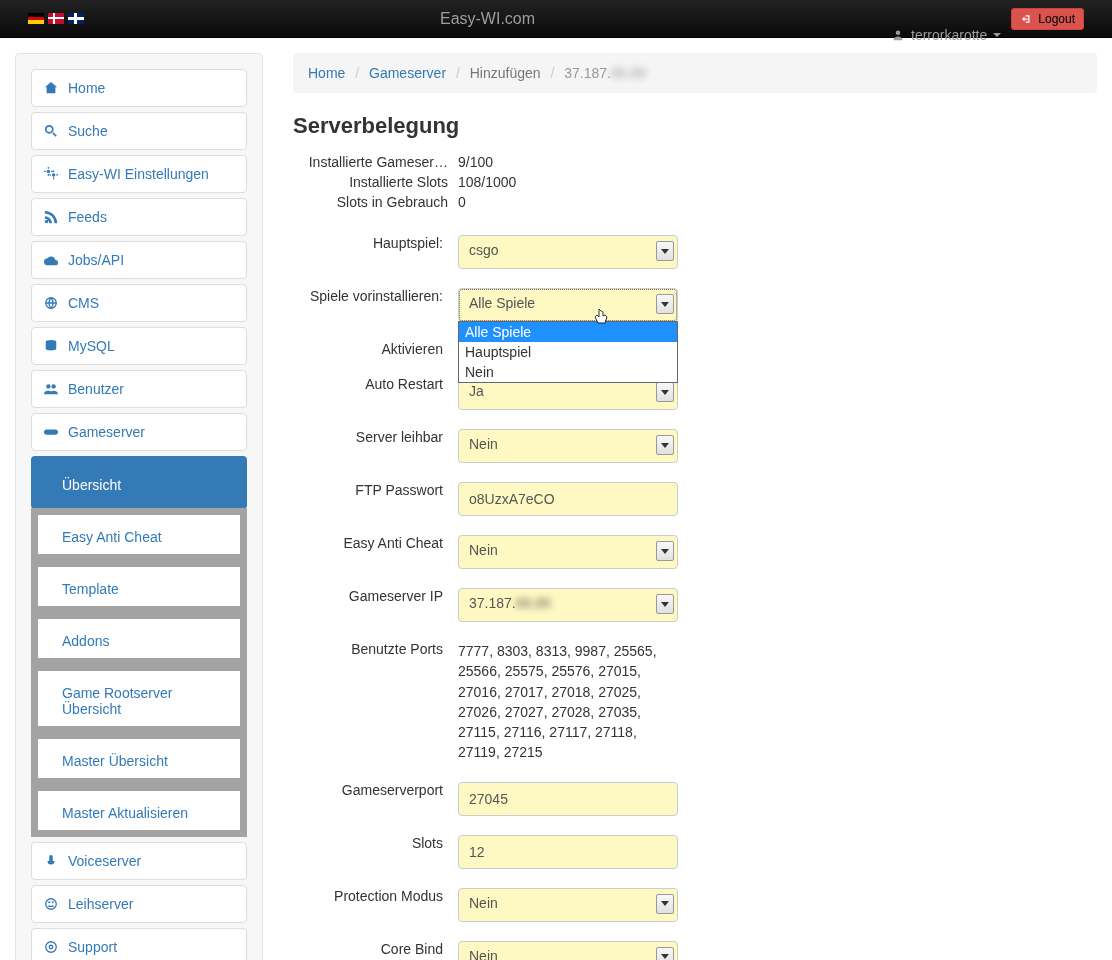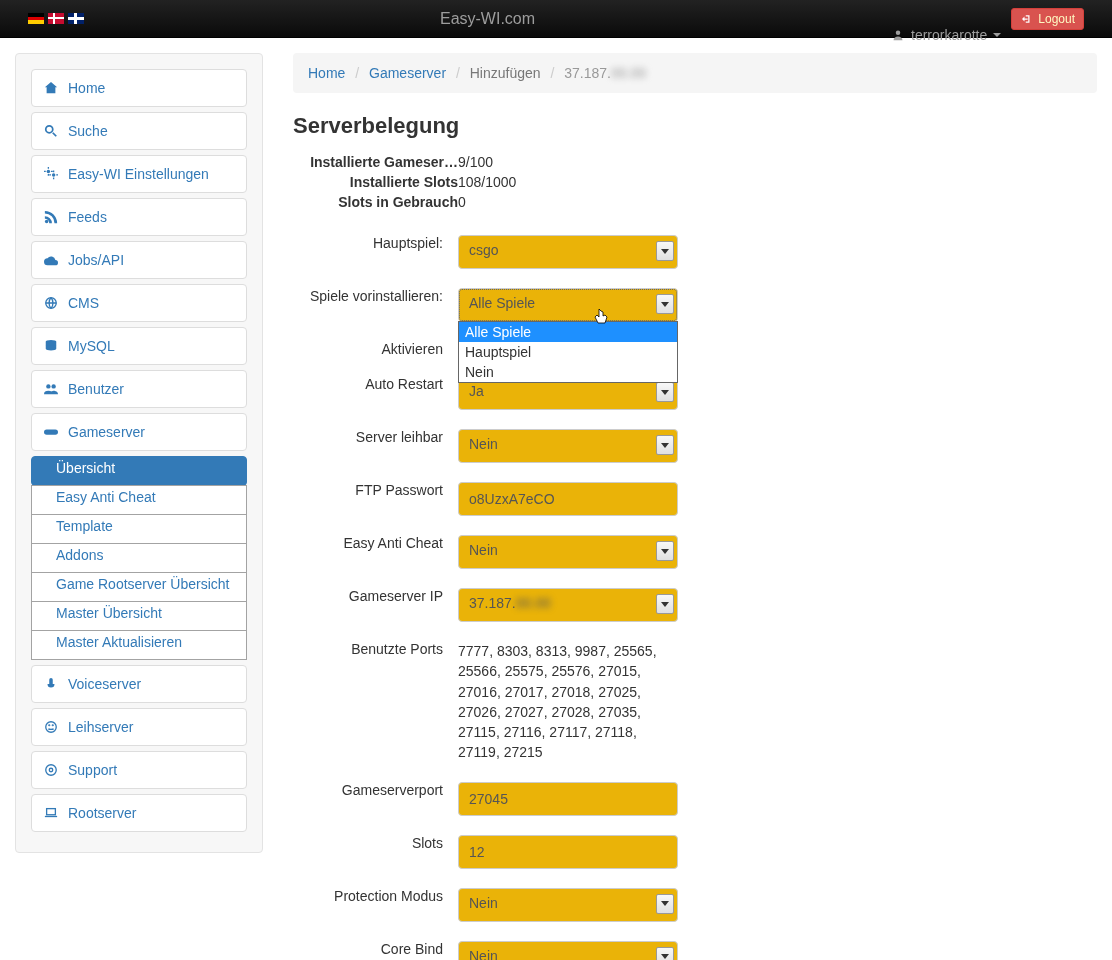--- a/index.html
+++ b/index.html
@@ -26,21 +26,21 @@
   .flag-dk::before { content:""; position:absolute; background:#fff; left:5px; top:0; width:2px; height:100%; }
   .flag-dk::after  { content:""; position:absolute; background:#fff; left:0; top:4px; width:100%; height:2px; }
   .flag-uk { background: #012169; position: relative; overflow:hidden; }
   .flag-uk::before { content:""; position:absolute; background:#fff; left:0; top:4px; width:100%; height:3px; }
   .flag-uk::after  { content:""; position:absolute; background:#fff; left:6px; top:0; width:3px; height:100%; }
   .brand { color: #9d9d9d; margin: 0 auto; font-size: 16px; }
   .nav-right { display: flex; align-items: center; gap: 10px; }
   .user-link { color: #9d9d9d; text-decoration: none; display:flex; align-items:center; gap:6px;margin-top:32px; }
   .logout-btn {
     background: #d9534f;
-    color: #fef9c3;
+    color: #000000;
     border: 1px solid #d43f3a;
     border-radius: 3px;
     padding: 3px 8px;
     font-size: 12px;
     display:flex; align-items:center; gap:4px;
     cursor: pointer;
   }
   .caret { display:inline-block; width:0; height:0; border-left:4px solid transparent; border-right:4px solid transparent; border-top:4px solid #9d9d9d; }
   .container { display: flex; padding: 15px; gap: 30px; align-items: flex-start; }
   .sidebar {
@@ -61,25 +61,25 @@
     padding: 10px 12px;
     color: #337ab7;
     text-decoration: none;
     margin-bottom: -1px;
     border-radius: 4px;
     margin-bottom: 5px;
   }
   .sub-list { padding: 0 0 0 0; margin-bottom:5px; }
   .sub-item {
     display:block;
-    padding: 3px 12px 9px 24px;
+    padding: 14px 12px 9px 24px;
     color: #337ab7;
     text-decoration:none;
     background:#fff;
-    border:1px solid #a3a3a3;
+    border:7px solid #a3a3a3;
     margin-top:-1px;
   }
   .sub-item.active {
     background: #337ab7;
     color: #fff;
     border-color:#337ab7;
     border-radius:4px;
   }
   .sub-item:first-child { margin-top:0; }
   .ic { width: 14px; height:14px; display:inline-flex; align-items:center; justify-content:center; }
@@ -88,32 +88,32 @@
     background: #f5f5f5;
     padding: 12px 15px;
     border-radius: 4px;
     margin-bottom: 20px;
     color: #777;
   }
   .breadcrumb a { color: #337ab7; text-decoration: none; }
   .breadcrumb .sep { color: #ccc; padding: 0 6px; }
   h3 { margin: 0 0 15px 0; font-size: 22px; font-weight: 600; }
   .info-row { display:flex; margin-bottom:4px; }
-  .info-row .lbl { width: 165px; text-align:right; font-weight:bold; }
+  .info-row .lbl { width: 165px; text-align:right; font-weight:normal; padding-right:10px; }
   .form-row { display:flex; margin-bottom: 19px; }
   .form-row .flabel { width: 165px; text-align:right; padding-right:15px; color:#333; font-weight: normal; }
   .form-row .finput { flex:0 0 auto; }
   .form-control, .form-select {
     width: 220px;
     height: 34px;
     padding: 6px 10px;
     font-size: 14px;
     border: 1px solid #ccc;
     border-radius: 4px;
-    background: #eab308;
+    background: #fef9c3;
     color: #555;
   }
   .form-select-wrap { position: relative; display:inline-block; }
   .form-select-wrap .select-arrow {
     position:absolute; right:4px; top:6px;
     width:18px; height:20px;
     border:1px solid #999;
     background: linear-gradient(#f8f8f8,#e0e0e0);
     border-radius:2px;
     display:flex; align-items:center; justify-content:center;

